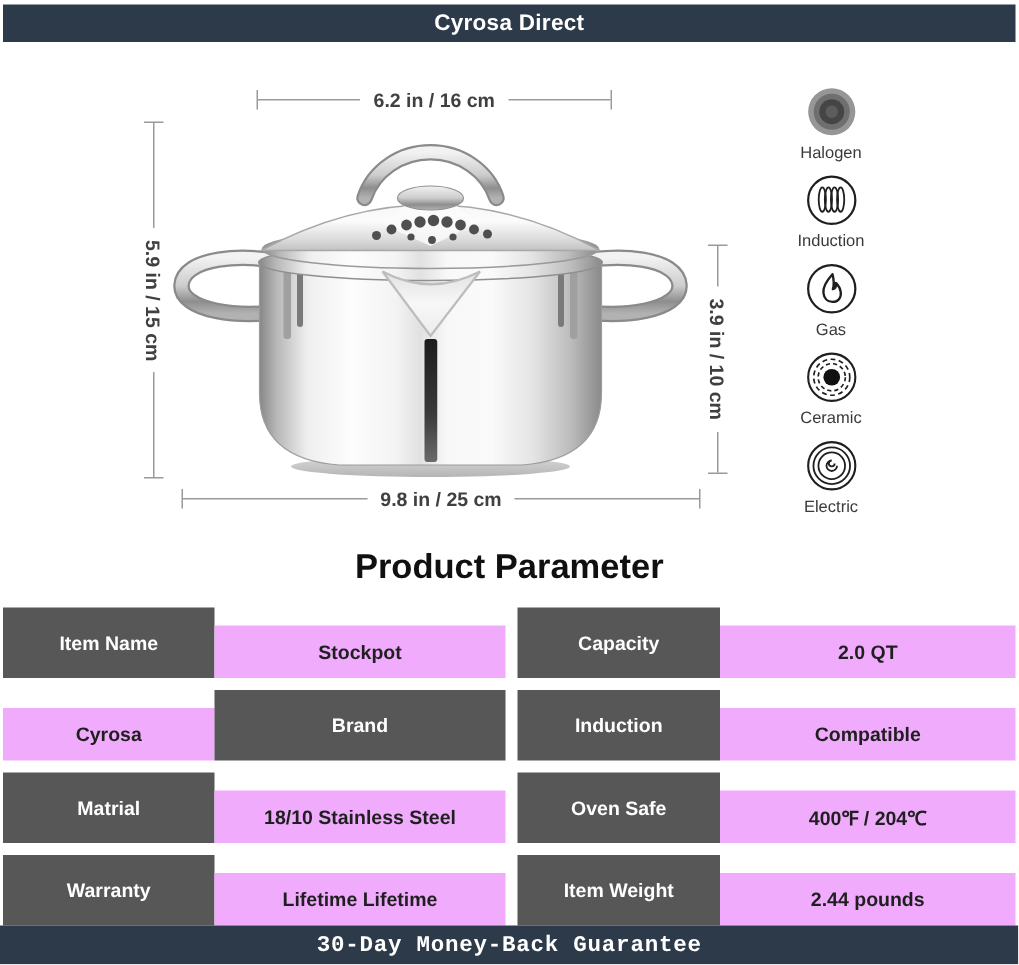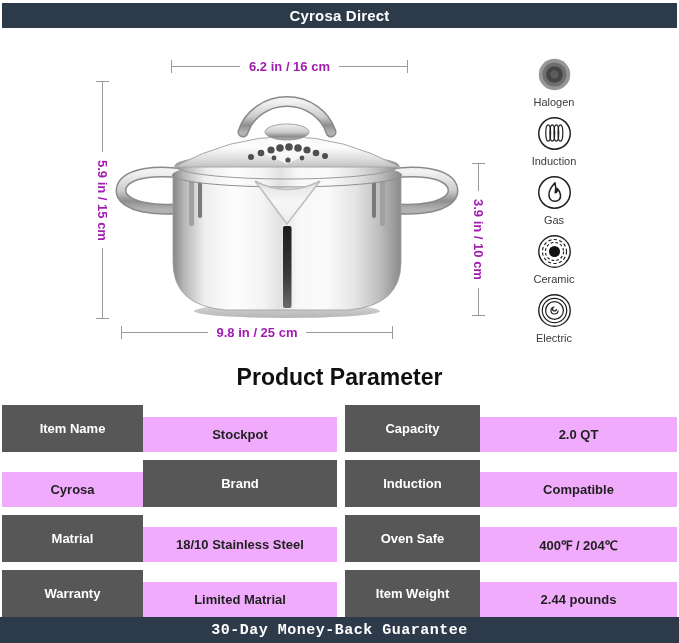--- a/index.html
+++ b/index.html
@@ -4,32 +4,32 @@
 <style>
   html,body{margin:0;padding:0;background:#fff;}
   .page{position:relative;width:679px;height:643px;background:#ffffff;overflow:hidden;
         font-family:"Liberation Sans", sans-serif;}
   
   .banner{position:absolute;background:#2d3a49;color:#fff;display:flex;align-items:center;justify-content:center;}
   .banner.top{left:2px;right:2px;top:3px;height:25px;font-size:15px;font-weight:bold;letter-spacing:.2px;}
   .banner.bottom{left:0;right:0;top:617px;height:26px;font-family:"Liberation Mono", monospace;
                  font-size:15px;font-weight:bold;letter-spacing:.5px;}
   
-  .dim{position:absolute;display:flex;align-items:center;color:#a21caf;font-size:13px;font-weight:600;}
+  .dim{position:absolute;display:flex;align-items:center;color:#404040;font-size:13px;font-weight:600;}
   .dim .line{background:#9a9a9a;}
   .dim .tick{background:#9a9a9a;}
   .dim.h .line{height:1px;flex:1;}
   .dim.h .tick{width:1px;height:13px;}
   .dim.h .label{padding:0 9px;white-space:nowrap;}
   .dim.v{flex-direction:column;}
   .dim.v .line{width:1px;flex:1;}
   .dim.v .tick{height:1px;width:13px;}
   .dim.v .label{writing-mode:vertical-rl;padding:8px 0;white-space:nowrap;}
   .dim-top{left:171px;top:54px;width:237px;height:24px;}
-  .dim-bottom{left:121px;top:321px;width:272px;height:23px;}
+  .dim-bottom{left:121px;top:321px;width:346px;height:23px;}
   .dim-left{left:89px;top:81px;width:26px;height:238px;}
   .dim-right{left:465px;top:163px;width:26px;height:153px;}
   
   .pot-figure{position:absolute;left:108px;top:74px;width:370px;height:248px;}
   
   .stove-list{position:absolute;left:511px;top:56px;width:86px;display:flex;flex-direction:column;
               gap:7px;}
   .stove-item{display:flex;flex-direction:column;align-items:center;}
   .stove-item svg{width:37px;height:37px;display:block;}
   .stove-label{font-size:11px;color:#3a3a3a;margin-top:3px;}
@@ -238,21 +238,21 @@
     <div class="cell lbl">Induction</div>
     <div class="cell val">Compatible</div>
 
     <div class="cell lbl">Matrial</div>
     <div class="cell val">18/10 Stainless Steel</div>
     <div class="spacer"></div>
     <div class="cell lbl">Oven Safe</div>
     <div class="cell val">400℉ / 204℃</div>
 
     <div class="cell lbl">Warranty</div>
-    <div class="cell val">Limited Matrial</div>
+    <div class="cell val">Lifetime Lifetime</div>
     <div class="spacer"></div>
     <div class="cell lbl">Item Weight</div>
     <div class="cell val">2.44 pounds</div>
   </div>
 
   <div class="banner bottom">
     <span>30-Day Money-Back Guarantee</span>
   </div>
 
 </div>

